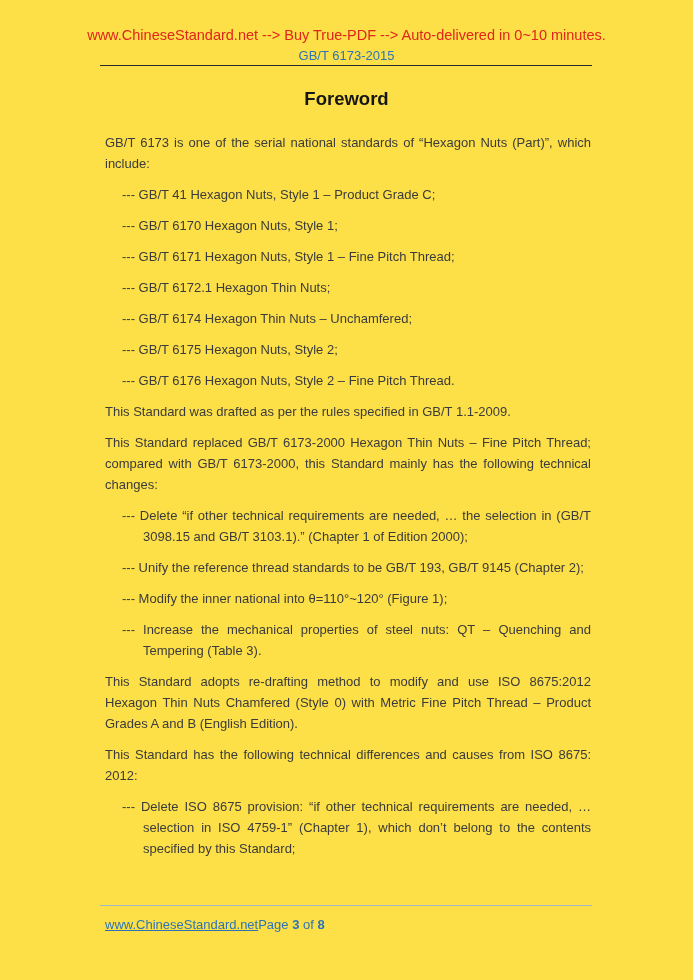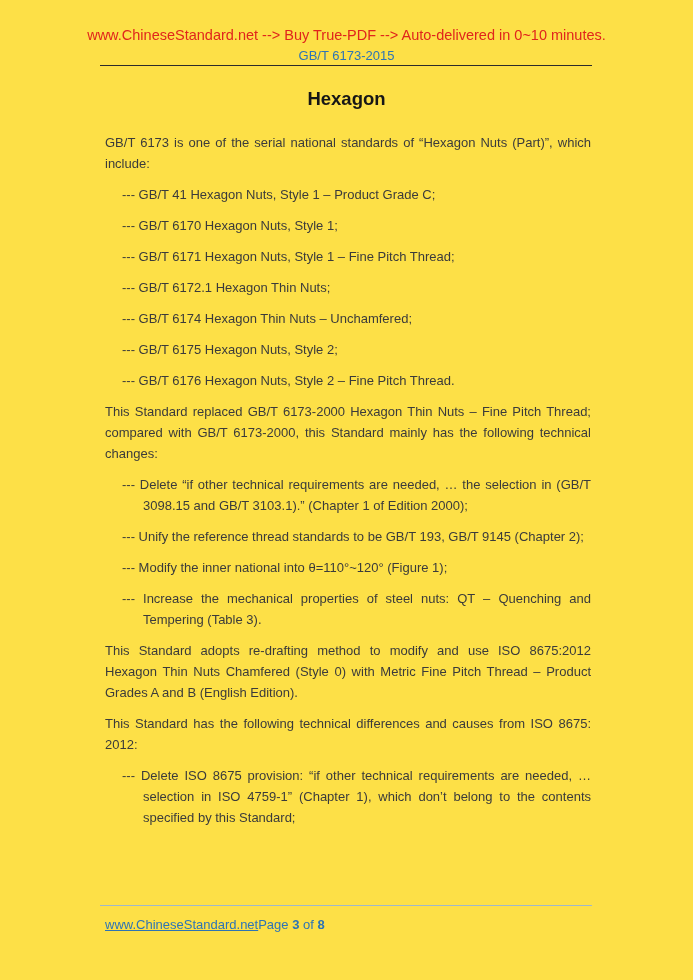--- a/index.html
+++ b/index.html
@@ -61,31 +61,32 @@
 <body>
 
 <div class="page">
 
   <div class="banner">www.ChineseStandard.net --&gt; Buy True-PDF --&gt; Auto-delivered in 0~10 minutes.</div>
 
   <div class="doc-code">GB/T 6173-2015</div>
 
   <div class="header-rule"></div>
 
-  <div class="page-title">Hexagon</div>
+  <div class="page-title">Foreword</div>
 
   <div class="doc-body">
       <div class="block paragraph"><span>GB/T 6173 is one of the serial national standards of “Hexagon Nuts (Part)”, which include:</span></div>
       <div class="block list-item"><span>--- GB/T 41 Hexagon Nuts, Style 1 – Product Grade C;</span></div>
       <div class="block list-item"><span>--- GB/T 6170 Hexagon Nuts, Style 1;</span></div>
       <div class="block list-item"><span>--- GB/T 6171 Hexagon Nuts, Style 1 – Fine Pitch Thread;</span></div>
       <div class="block list-item"><span>--- GB/T 6172.1 Hexagon Thin Nuts;</span></div>
       <div class="block list-item"><span>--- GB/T 6174 Hexagon Thin Nuts – Unchamfered;</span></div>
       <div class="block list-item"><span>--- GB/T 6175 Hexagon Nuts, Style 2;</span></div>
       <div class="block list-item"><span>--- GB/T 6176 Hexagon Nuts, Style 2 – Fine Pitch Thread.</span></div>
+      <div class="block paragraph"><span>This Standard was drafted as per the rules specified in GB/T 1.1-2009.</span></div>
       <div class="block paragraph"><span>This Standard replaced GB/T 6173-2000 </span><span class="italic">Hexagon Thin Nuts – Fine Pitch Thread</span><span>; compared with GB/T 6173-2000, this Standard mainly has the following technical changes:</span></div>
       <div class="block list-item"><span>--- Delete “if other technical requirements are needed, … the selection in (GB/T 3098.15 and GB/T 3103.1).” (Chapter 1 of Edition 2000);</span></div>
       <div class="block list-item"><span>--- Unify the reference thread standards to be GB/T 193, GB/T 9145 (Chapter 2);</span></div>
       <div class="block list-item"><span>--- Modify the inner national into </span><span class="italic">θ</span><span>=110°~120° (Figure 1);</span></div>
       <div class="block list-item"><span>--- Increase the mechanical properties of steel nuts: QT – Quenching and Tempering (Table 3).</span></div>
       <div class="block paragraph"><span>This Standard adopts re-drafting method to modify and use ISO 8675:2012 </span><span class="italic">Hexagon Thin Nuts Chamfered (Style 0) with Metric Fine Pitch Thread – Product Grades A and B</span><span> (English Edition).</span></div>
       <div class="block paragraph"><span>This Standard has the following technical differences and causes from ISO 8675: 2012:</span></div>
       <div class="block list-item"><span>--- Delete ISO 8675 provision: “if other technical requirements are needed, … selection in ISO 4759-1” (Chapter 1), which don’t belong to the contents specified by this Standard;</span></div>
       <div class="block list-item justify-last"></div>
     </div>

